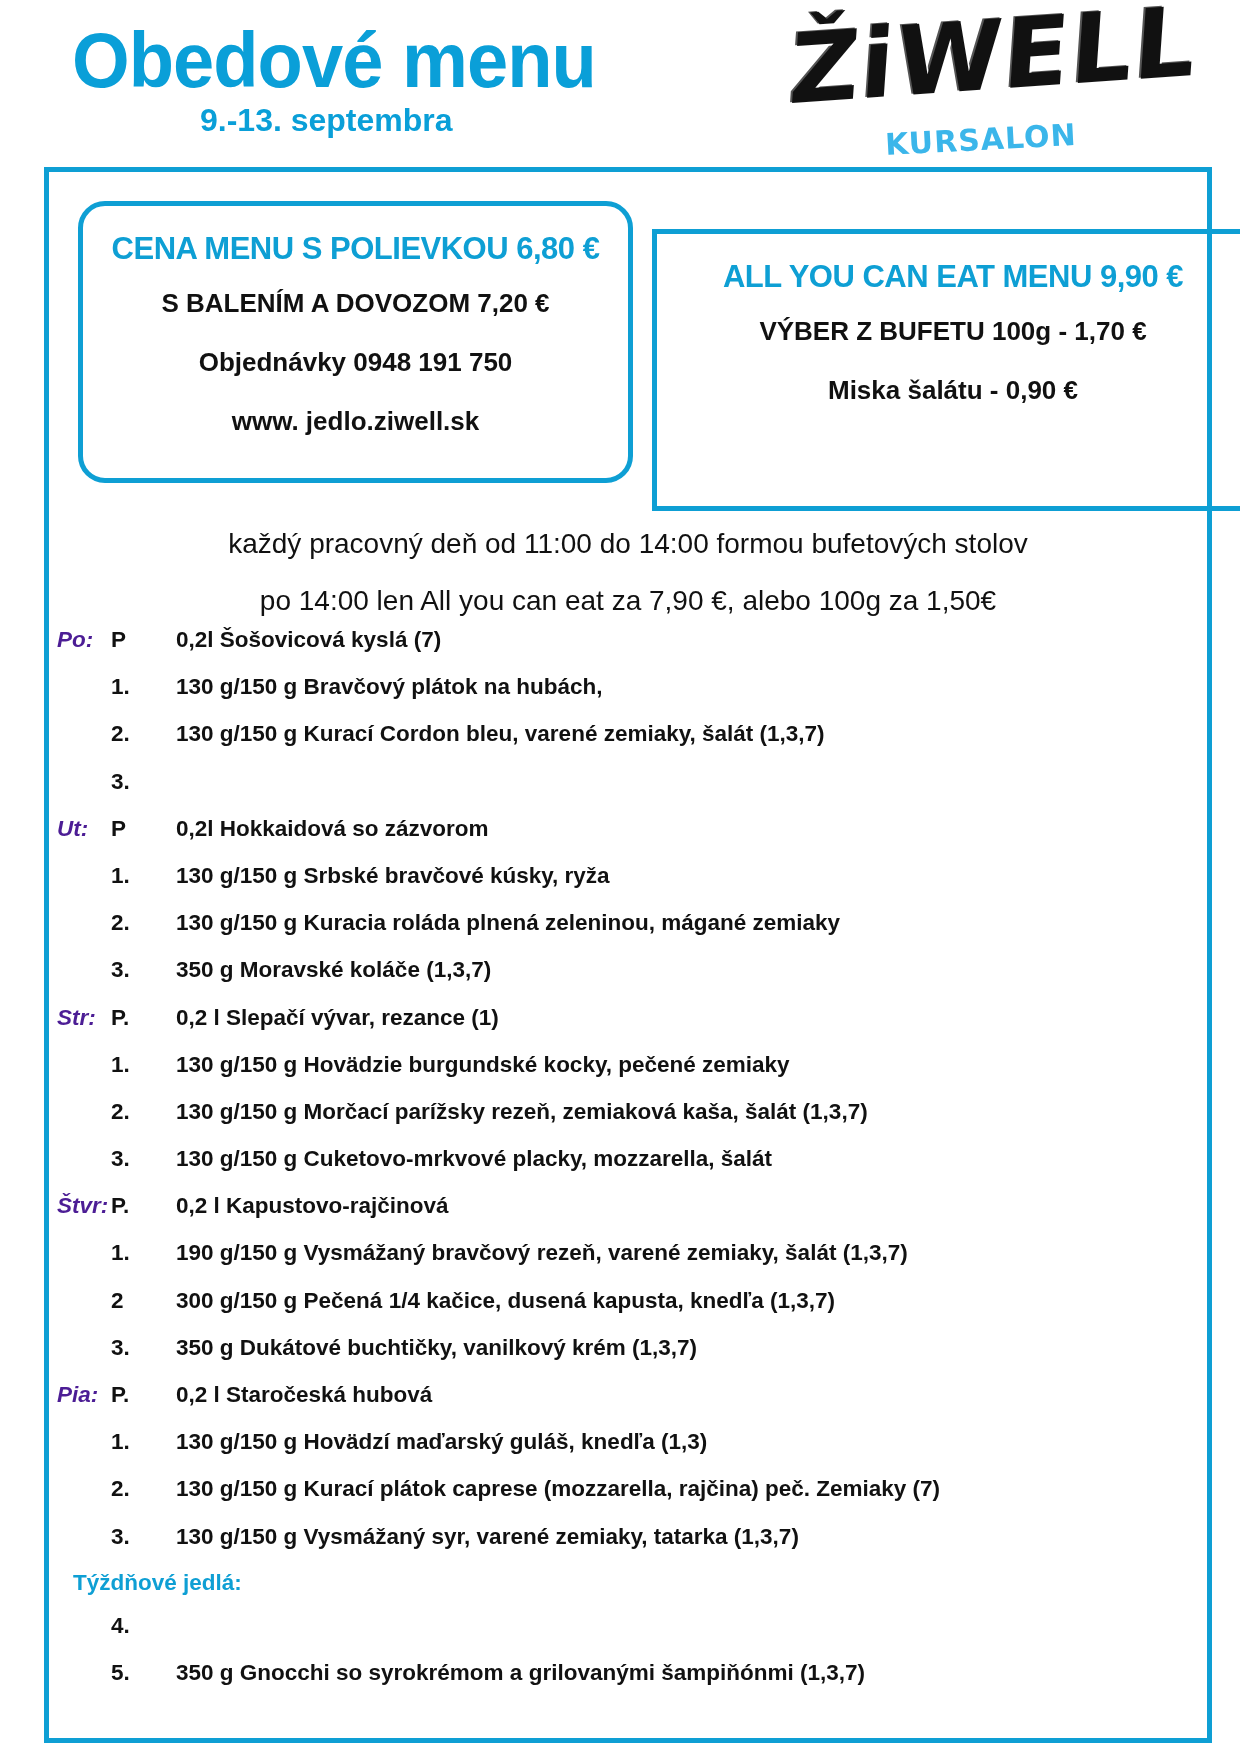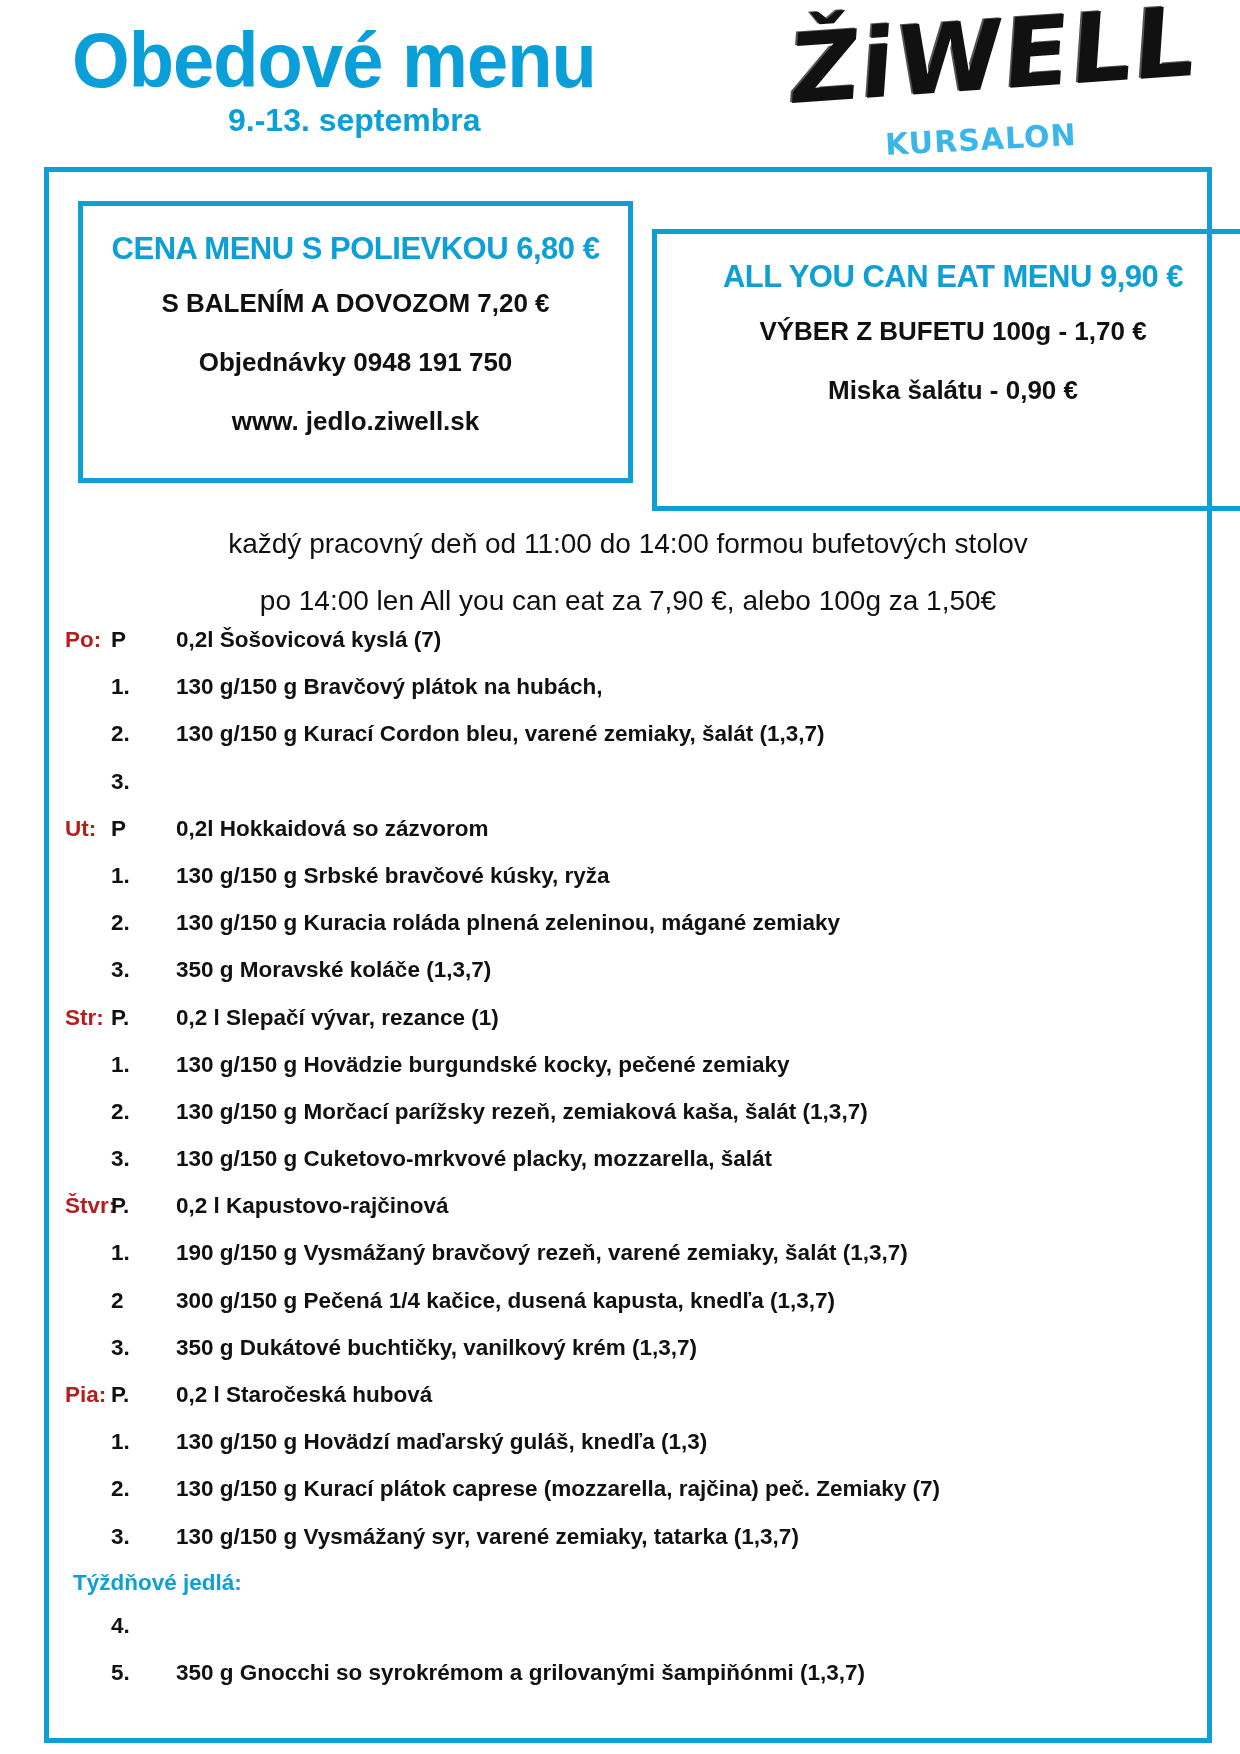--- a/index.html
+++ b/index.html
@@ -9,21 +9,21 @@
     color: #111111;
   }
   .title {
     position: absolute; left: 72px; top: 10px;
     font-size: 78px; font-weight: bold; color: #0a9fd8;
     letter-spacing: -1px; transform: scaleX(0.95); transform-origin: left top;
     line-height: 100px;
   }
   .subtitle {
     position: absolute; left: 200px; top: 100px;
-    font-size: 32px; font-weight: bold; color: #0a9fd8; line-height: 40px; margin-left: 28px;
+    font-size: 32px; font-weight: bold; color: #0a9fd8; line-height: 40px;
   }
   .logo { position: absolute; left: 790px; top: 10px; width: 400px; height: 150px; }
   .logo-main {
     position: absolute; left: 0; top: 0;
     font-family: "DejaVu Sans", sans-serif; font-weight: bold; font-size: 96px;
     color: #111; line-height: 120px; letter-spacing: 2px;
     transform: rotate(-4deg) skewX(-8deg); transform-origin: left center;
     text-shadow: 2px 2px 0 #fff, -2px -1px 0 #555;
   }
   .logo-sub {
@@ -33,36 +33,36 @@
   }
   .outer {
     position: absolute; left: 44px; top: 167px; width: 1158px; height: 1566px;
     border: 5px solid #0e9fd4; box-sizing: content-box;
   }
   .pricebox {
     position: absolute; top: 29px; height: 282px;
     border: 5px solid #0e9fd4; box-sizing: border-box;
     text-align: center;
   }
-  .pricebox.left { left: 29px; width: 555px; }
+  .pricebox.left { left: 29px; width: 555px; border-radius: 27px; }
   .pricebox.right { left: 603px; width: 602px; margin-top: 28px; }
   .pb-head {
     margin-top: 18px; font-size: 31px; font-weight: bold; color: #0e9fd4;
     line-height: 50px; letter-spacing: -0.5px;
   }
   .pb-line { font-size: 26px; font-weight: bold; line-height: 59px; color: #111; }
   .info {
     position: absolute; left: 0; width: 100%; text-align: center;
     font-size: 28px; color: #111; line-height: 40px; margin-top: 17px;
   }
   .info.l1 { top: 335px; }
   .info.l2 { top: 392px; }
   .menu { position: absolute; left: 0; top: 444px; width: 100%; }
   .row { position: relative; height: 47.2px; font-size: 22.5px; font-weight: bold; line-height: 47px; }
-  .row .day { position: absolute; left: 16px; color: #b91c1c; font-weight: bold; }
+  .row .day { position: absolute; left: 8px; color: #4c1d95; font-weight: bold; font-style: italic; }
   .row .num { position: absolute; left: 62px; }
   .row .dish { position: absolute; left: 127px; white-space: nowrap; }
   .weekly-label {
     position: relative; height: 42px; line-height: 46px; padding-left: 24px;
     font-size: 22.5px; font-weight: bold; color: #0e9fd4;
   }
 </style>
 </head>
 <body>
 

